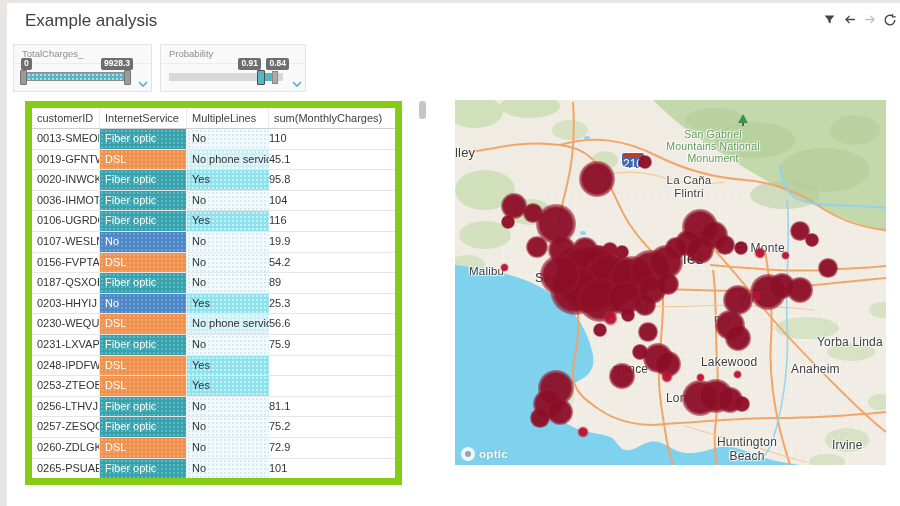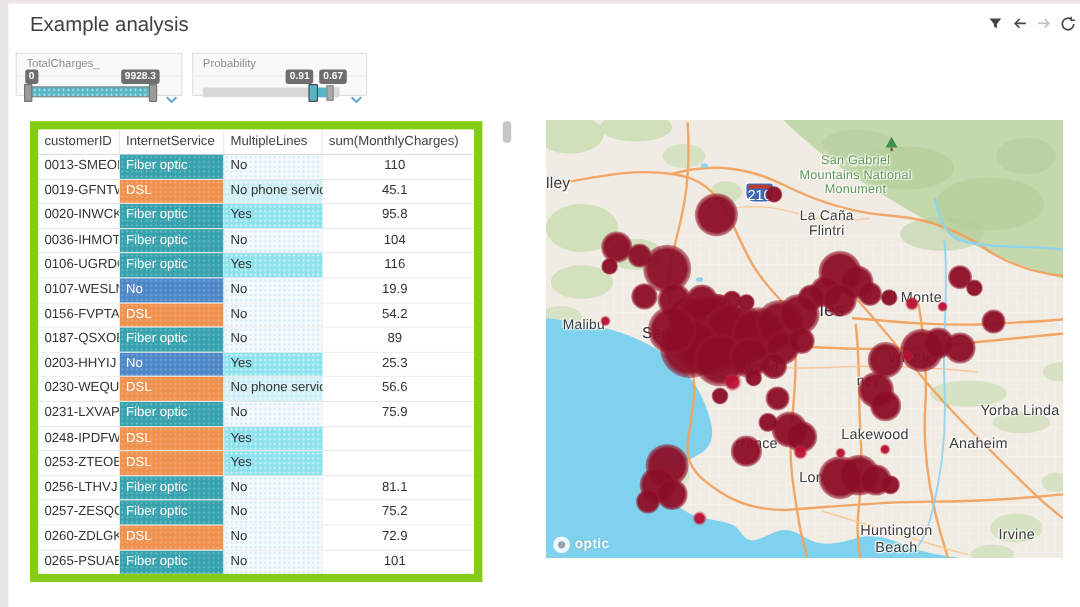--- a/index.html
+++ b/index.html
@@ -8,21 +8,21 @@
   .edge-left{position:absolute;left:0;top:0;width:7px;height:506px;background:#e9e5e5}
   .edge-top{position:absolute;left:0;top:0;width:900px;height:3px;background:#e9e5e5}
 
   
   .title{position:absolute;left:25px;top:11px;font-size:17px;color:#404040;font-weight:400}
   .toolbar{position:absolute;top:12px;left:822px;width:78px;height:18px;display:flex;gap:5px;overflow:hidden}
   .tbtn{width:15px;height:15px;display:flex;align-items:center;justify-content:center;cursor:pointer;flex:0 0 auto}
 
   
   .filters{position:absolute;left:13px;top:44px;display:flex;gap:8px}
-  .fcard{position:relative;height:36px;background:#f9f9f9;border:1px solid #e2e2e2;box-sizing:border-box}
+  .fcard{position:relative;height:48px;background:#f9f9f9;border:1px solid #e2e2e2;box-sizing:border-box}
   .fcard.c1{width:139px}.fcard.c2{width:146px}
   .flabel{position:absolute;left:8px;top:3px;font-size:9.5px;color:#8e8e8e}
   .fdivider{position:absolute;left:0;right:0;top:18px;border-top:1px solid #ececec}
   .badge{position:absolute;top:13px;background:#6e6e6e;color:#fff;font-size:8.5px;font-weight:bold;
          padding:1px 3px;border-radius:2px;line-height:1.15;z-index:2}
   .track-full{position:absolute;left:8px;right:22px;top:27px;height:9px;background:#57b6c6;
          background-image:radial-gradient(rgba(255,255,255,.5) .8px,transparent .9px);background-size:4px 4px;
          border:1px solid #8d8d8d;box-sizing:border-box}
   .handle{position:absolute;width:5px;height:13px;top:25px;background:#9b9b9b;border:1px solid #757575;border-radius:1px;z-index:3;cursor:ew-resize}
   .track-bg{position:absolute;left:8px;right:22px;top:28px;height:8px;background:#d8d8d8;border-radius:1px}
@@ -36,21 +36,21 @@
   .thead,.tr{display:grid;grid-template-columns:68px 87px 82px 126px}
   .thead{height:20px;border-bottom:1px solid #cfcfcf}
   .th{font-size:11px;color:#404040;line-height:20px;padding-left:5px;border-right:1px solid #e9e9e9;
       white-space:nowrap;overflow:hidden;cursor:pointer;background:#fff}
   .th:last-child{border-right:none}
   .tr{height:19.6px;border-bottom:1px solid #e6e6e6}
   .tr:last-child{border-bottom:none}
   .td{font-size:11px;color:#333;line-height:19.6px;padding-left:5px;white-space:nowrap;overflow:hidden;cursor:pointer;box-sizing:border-box}
   .idcell{border-right:1px solid #e9e9e9;background:#fff}
   .iscell{color:#fff;border-right:1px solid rgba(255,255,255,.85)}
-  .sumcell{text-align:center;padding-right:6px;padding-left:0;background:#fff}
+  .sumcell{text-align:left;padding-right:6px;padding-left:0;background:#fff}
   .c-fiber{background-color:var(--teal);background-image:radial-gradient(rgba(255,255,255,.22) .8px,transparent .9px);background-size:4px 4px}
   .c-dsl{background-color:var(--orange);background-image:radial-gradient(rgba(255,255,255,.18) .8px,transparent .9px);background-size:4px 4px}
   .c-noisp{background-color:var(--blue);background-image:radial-gradient(rgba(255,255,255,.2) .8px,transparent .9px);background-size:4px 4px}
   .c-yes{background-color:var(--cyan);background-image:radial-gradient(rgba(255,255,255,.5) .8px,transparent .9px);background-size:4px 4px;color:#333}
   .c-nps{background-color:var(--ltcyan);background-image:radial-gradient(rgba(255,255,255,.6) .8px,transparent .9px);background-size:4px 4px;color:#333}
   .c-mlno{background-color:#f3fafd;background-image:radial-gradient(#d4eaf5 .8px,transparent .9px);background-size:4px 4px;color:#333}
 
   .vscroll{position:absolute;left:419px;top:101px;width:7px;height:354px}
   .vthumb{position:absolute;left:0;top:0;width:7px;height:18px;background:#c6c6c6;border-radius:3px;cursor:grab}
 
@@ -126,21 +126,21 @@
     <span class="chev">
       <svg width="10" height="8" viewBox="0 0 10 8">
           <path d="M1 2l4 4 4-4" stroke="#5aa7d8" stroke-width="1.6" fill="none"></path>
         </svg>
     </span>
   </div>
   <div class="fcard c2">
     <div class="flabel">Probability</div>
     <div class="fdivider"></div>
     <span class="badge" style="right:44px">0.91</span>
-    <span class="badge" style="right:16px">0.67</span>
+    <span class="badge" style="right:16px">0.84</span>
     <div class="track-bg">
       <div class="range-sel"></div>
       <div class="p-h1"></div>
       <div class="p-h2"></div>
     </div>
     <span class="chev">
       <svg width="10" height="8" viewBox="0 0 10 8">
           <path d="M1 2l4 4 4-4" stroke="#5aa7d8" stroke-width="1.6" fill="none"></path>
         </svg>
     </span>

